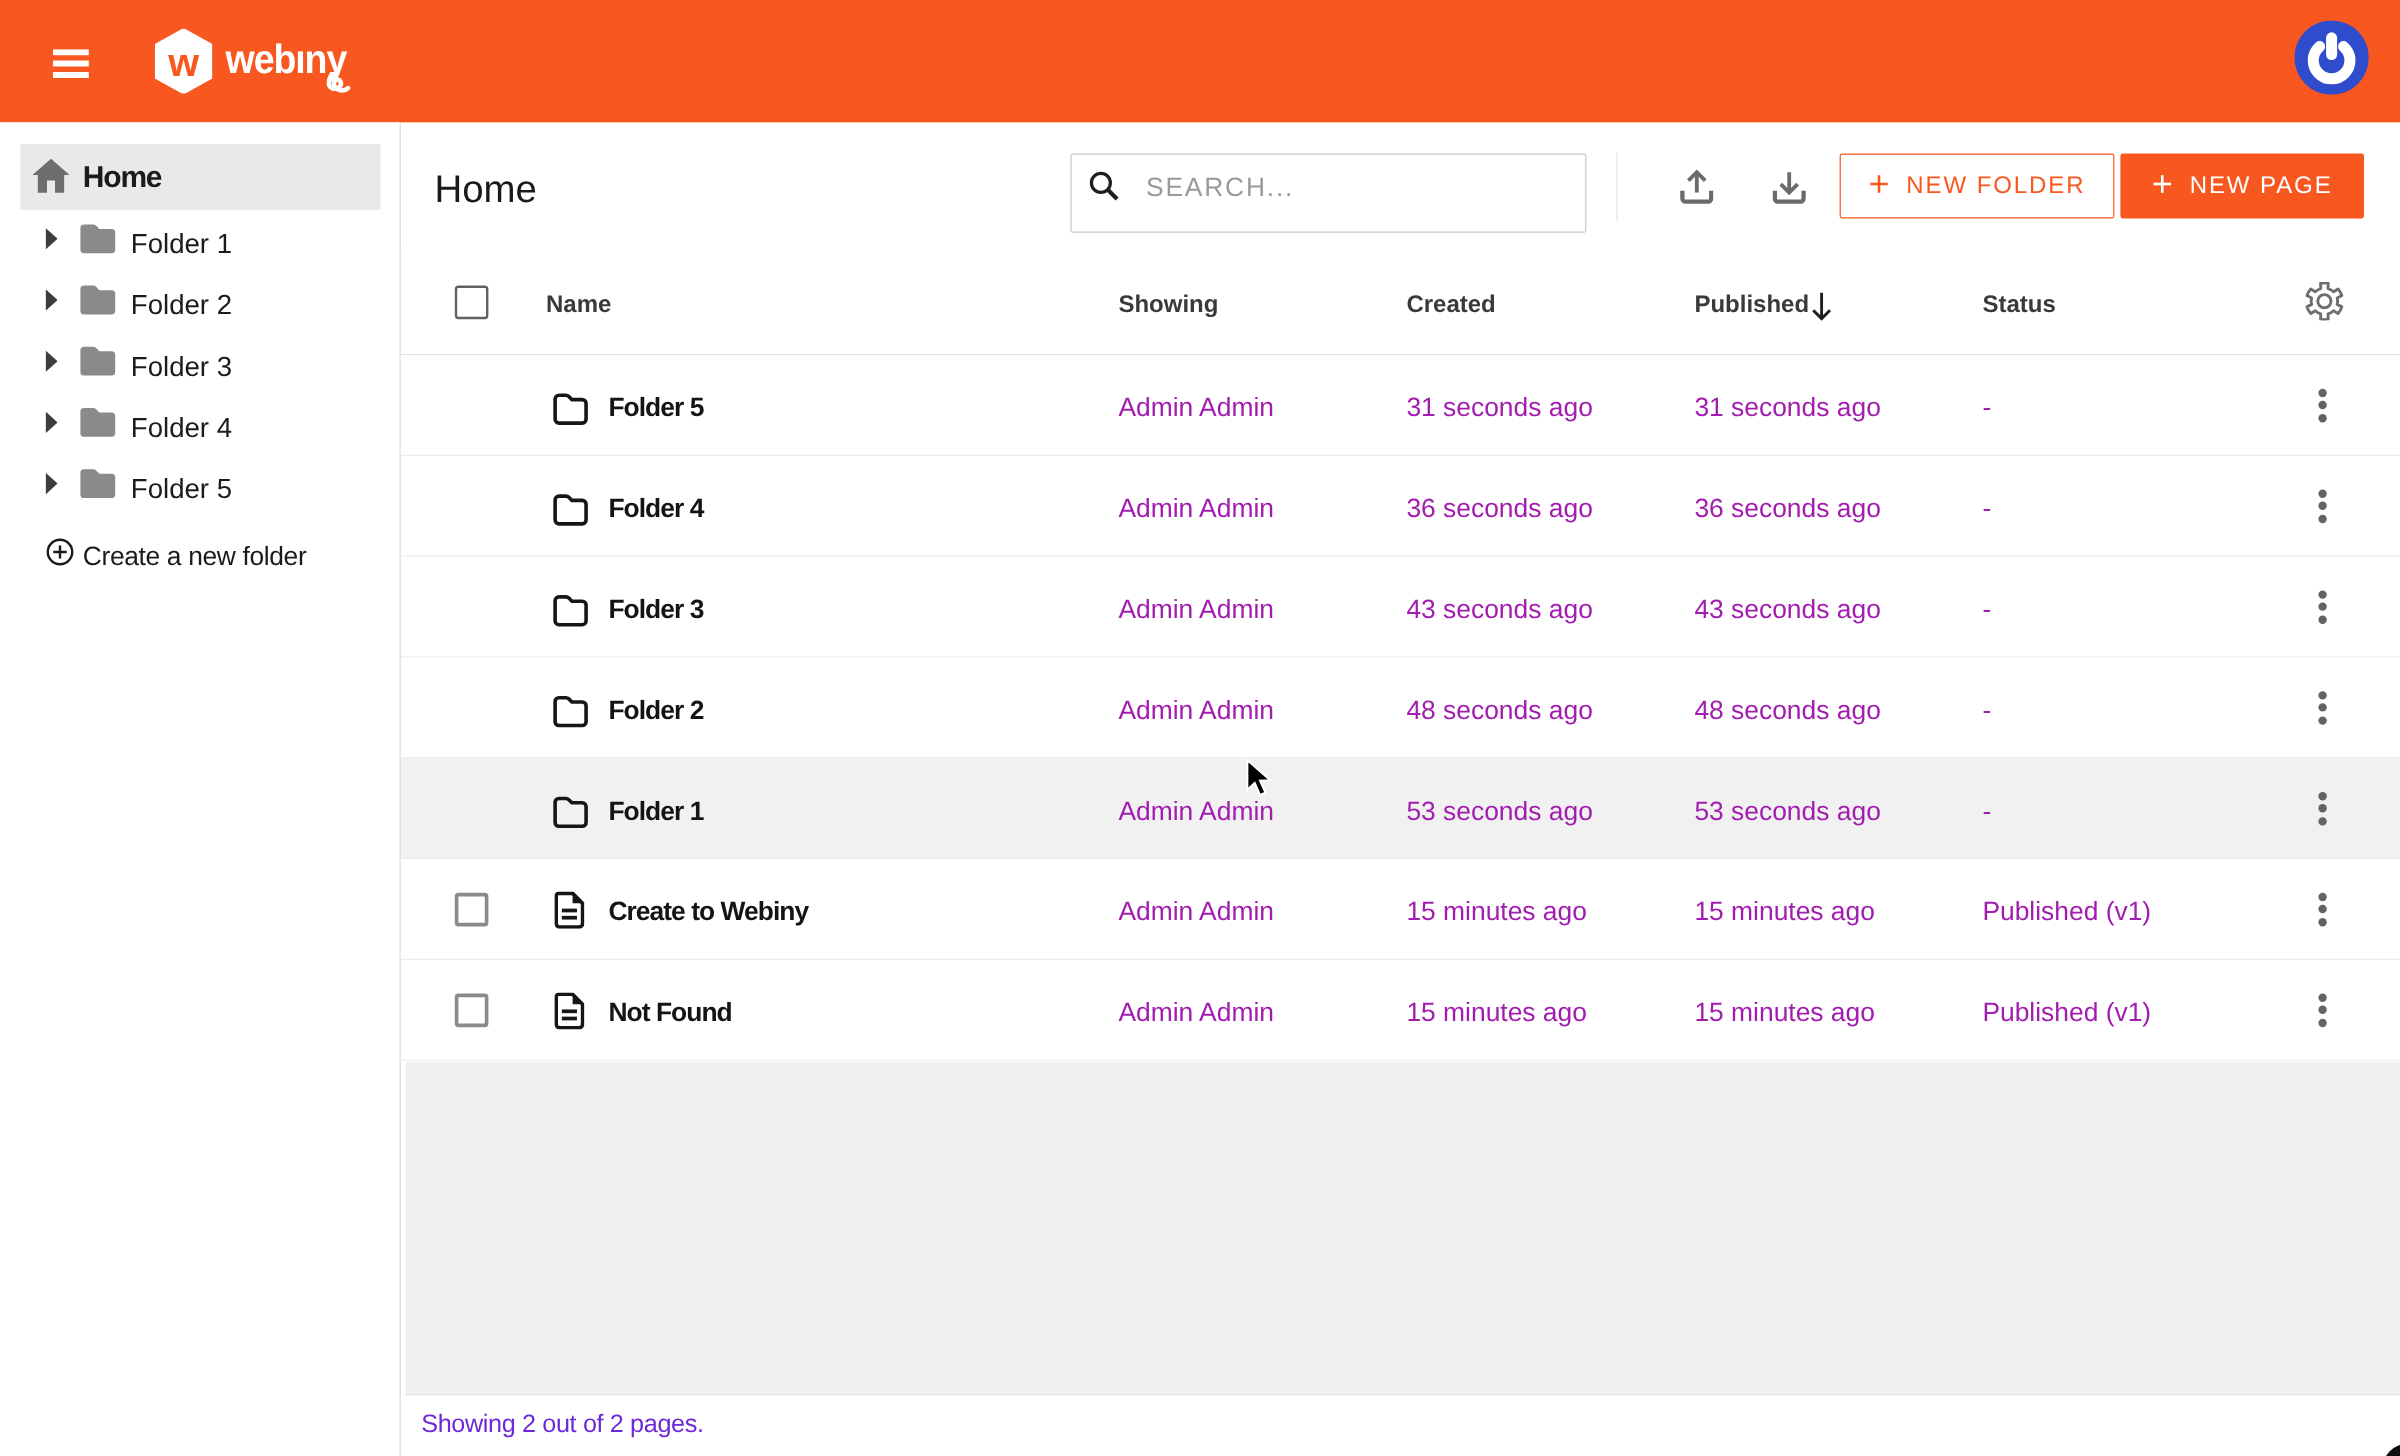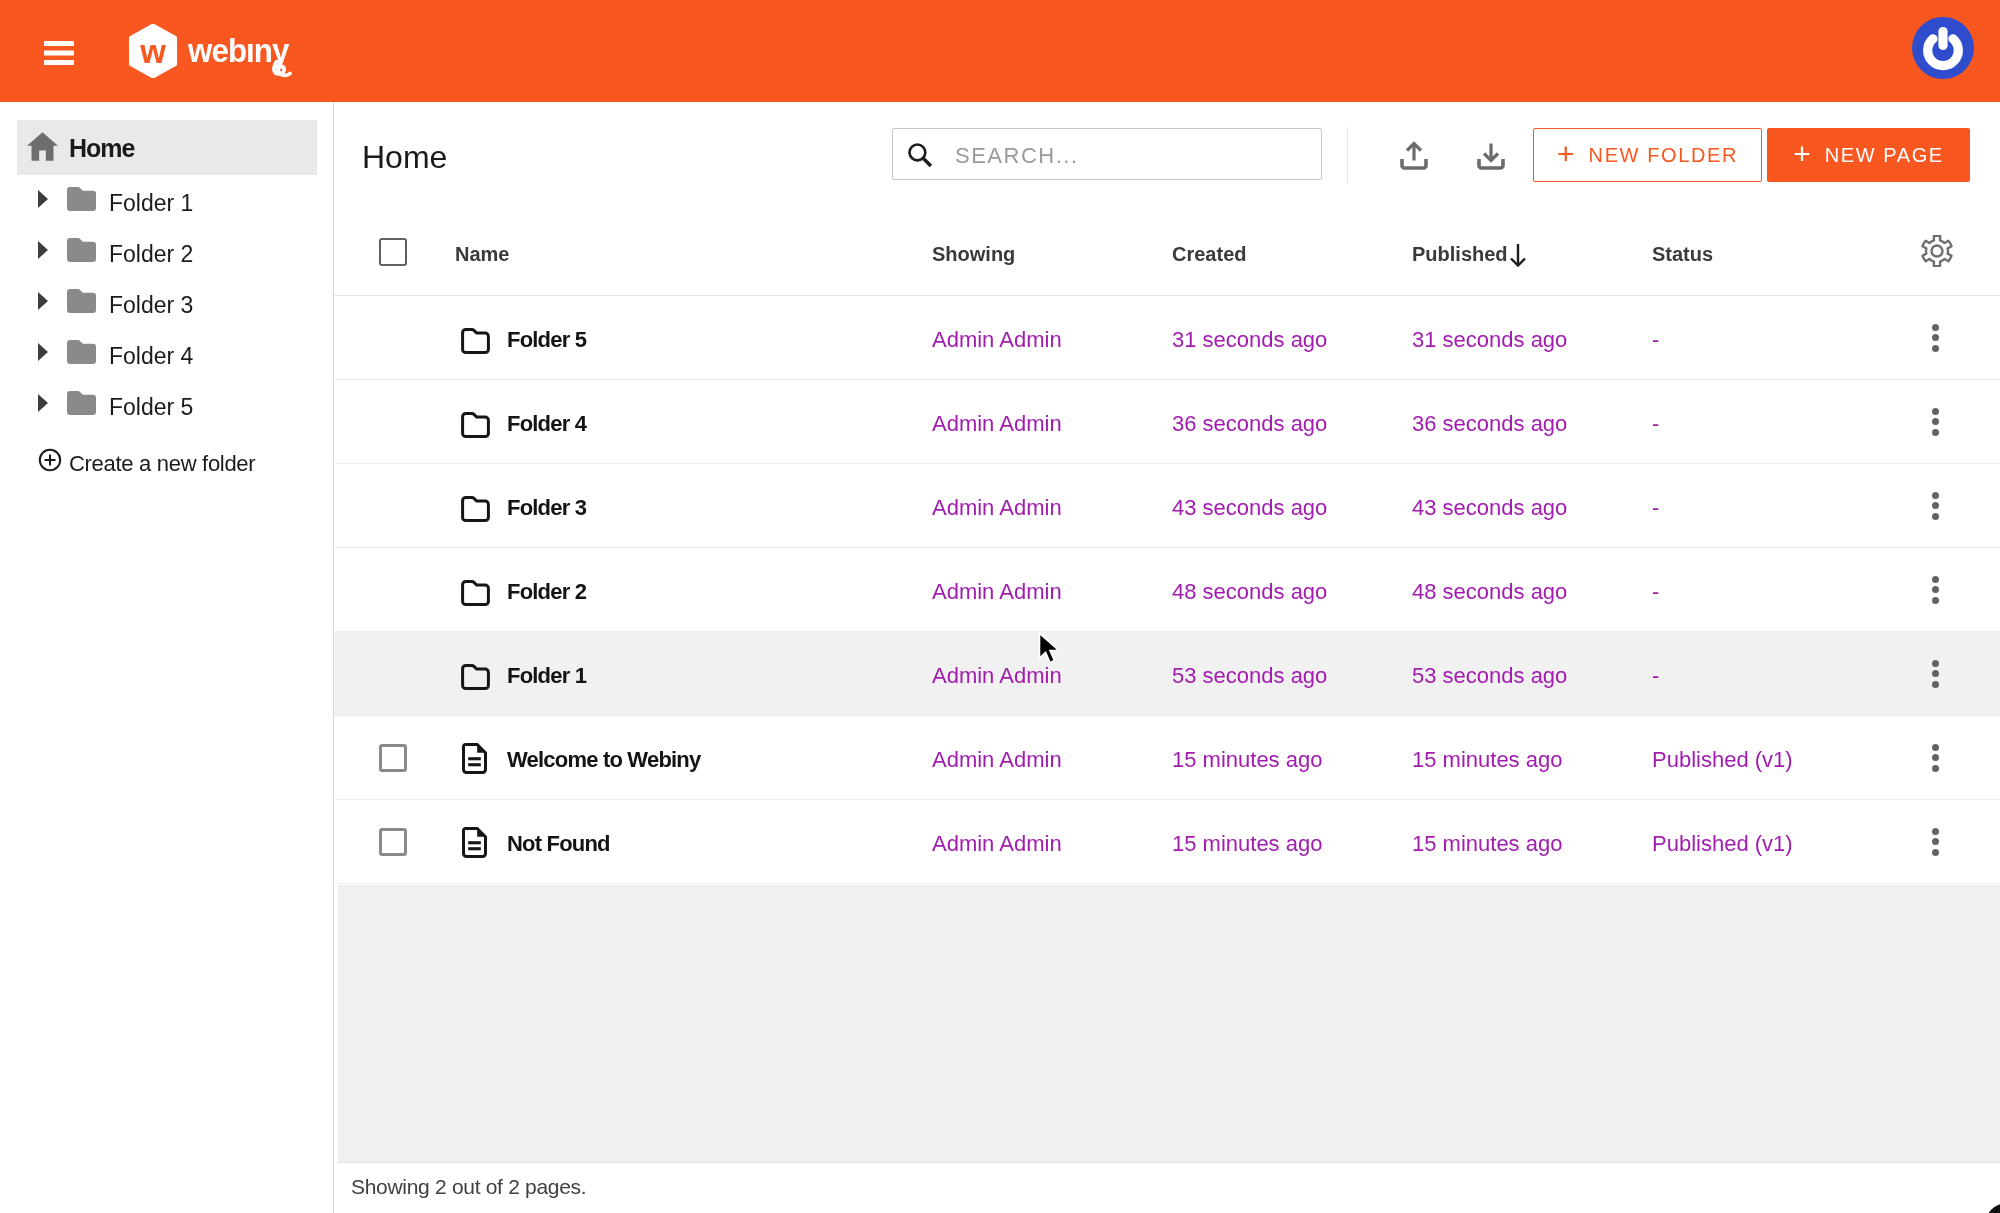--- a/index.html
+++ b/index.html
@@ -5,21 +5,21 @@
   * { margin:0; padding:0; box-sizing:border-box; }
   html,body { width:2000px; height:1213px; overflow:hidden; background:#fff;
     font-family:"Liberation Sans", sans-serif; }
   .abs { position:absolute; }
   .topbar { position:absolute; left:0; top:0; width:2000px; height:102px; background:#f8571f; }
   .sidebar { position:absolute; left:0; top:102px; width:334px; height:1111px; background:#fff;
     border-right:1px solid #d8d8d8; }
   .homeitem { position:absolute; left:17px; top:18px; width:300px; height:55px; background:#e9e9e9; }
   .stxt { position:absolute; font-size:23px; color:#1b1b1b; }
   .main-title { position:absolute; left:362px; top:139px; font-size:32px; color:#1a1a1a; font-weight:400; }
-  .search { position:absolute; left:892px; top:128px; width:430px; height:52px;
+  .search { position:absolute; left:892px; top:128px; width:430px; height:66px;
     border:1px solid #c6c6c6; border-radius:2px; background:#fff; }
   .ph { position:absolute; left:62px; top:14px; font-size:22px; letter-spacing:1.5px; color:#9a9a9a; }
   .vdiv { position:absolute; left:1347px; top:127px; width:1px; height:57px; background:#e3e3e3; }
   .btn { position:absolute; top:128px; height:54px; border-radius:2px; font-size:20px;
     letter-spacing:1.6px; display:flex; align-items:center; justify-content:center; }
   .btn-folder { left:1533px; width:229px; background:#fff; border:1px solid #f8571f; color:#f8571f; }
   .btn-page { left:1767px; width:203px; background:#f8571f; color:#fff; }
   .thead { position:absolute; left:334px; top:208px; width:1666px; height:88px;
     border-bottom:1px solid #e0e0e0; background:#fff; }
   .hlabel { position:absolute; top:34.5px; font-size:20px; font-weight:700; color:#3a3a3a; }
@@ -27,21 +27,21 @@
     border-bottom:1px solid #ececec; }
   .row.hl { background:#f1f1f1; }
   .cell { position:absolute; top:calc(50% + 2px); transform:translateY(-50%); font-size:22px; color:#a21caf; }
   .name { font-weight:700; font-size:22px; letter-spacing:-0.8px; color:#141414; }
   .cbx { position:absolute; left:45px; top:50%; transform:translateY(-50%); width:28px; height:28px;
     border:3px solid #8a8a8a; border-radius:3px; background:#fff; }
   .kebab { position:absolute; left:1598px; top:50%; transform:translateY(-50%); width:8px; height:28px; }
   .kebab i { position:absolute; left:0; width:7px; height:7px; border-radius:50%; background:#636363; }
   .grayarea { position:absolute; left:338px; top:885px; width:1662px; height:278px; background:#f0f0f0; border-bottom:1px solid #e0e0e0; }
   .footer { position:absolute; left:334px; top:1163px; width:1666px; height:50px; background:#fff; }
-  .footer span { position:absolute; left:17px; top:12px; font-size:21px; letter-spacing:-0.3px; color:#404040; }
+  .footer span { position:absolute; left:17px; top:12px; font-size:21px; letter-spacing:-0.3px; color:#6d28d9; }
 </style>
 </head>
 <body>
 
 <div class="topbar">
   <svg class="abs" style="left:44px;top:41px" width="31" height="24">
     <rect x="0" y="0" width="30" height="5" rx="0.5" fill="#fff"></rect>
     <rect x="0" y="9.5" width="30" height="5" rx="0.5" fill="#fff"></rect>
     <rect x="0" y="19" width="30" height="5" rx="0.5" fill="#fff"></rect>
   </svg>
@@ -238,21 +238,21 @@
     </div>
   </div>
   <div class="row" style="top:716px">
     <div class="cbx"></div>
     <svg class="abs" style="left:128px;top:27px" width="25" height="31" viewBox="0 0 25 31">
       <path d="M3.6 1.5 L15.2 1.5 L23.5 9.8 L23.5 26.6 A2.9 2.9 0 0 1 20.6 29.5 L4.4 29.5 A2.9 2.9 0 0 1 1.5 26.6 L1.5 3.6 A2.1 2.1 0 0 1 3.6 1.5 Z" fill="none" stroke="#161616" stroke-width="3"></path>
       <polygon points="15.2,1.5 23.5,9.8 15.2,9.8" fill="#161616"></polygon>
       <rect x="6.2" y="14.2" width="12.6" height="3.1" fill="#161616"></rect>
       <rect x="6.2" y="20.2" width="12.6" height="3.1" fill="#161616"></rect>
     </svg>
-    <span class="cell name" style="left:173px">Welcome to Webiny</span>
+    <span class="cell name" style="left:173px">Create to Webiny</span>
     <span class="cell" style="left:598px">Admin Admin</span>
     <span class="cell" style="left:838px">15 minutes ago</span>
     <span class="cell" style="left:1078px">15 minutes ago</span>
     <span class="cell" style="left:1318px">Published (v1)</span>
     <div class="kebab">
       <i style="top:0"></i>
       <i style="top:10.5px"></i>
       <i style="top:21px"></i>
     </div>
   </div>

